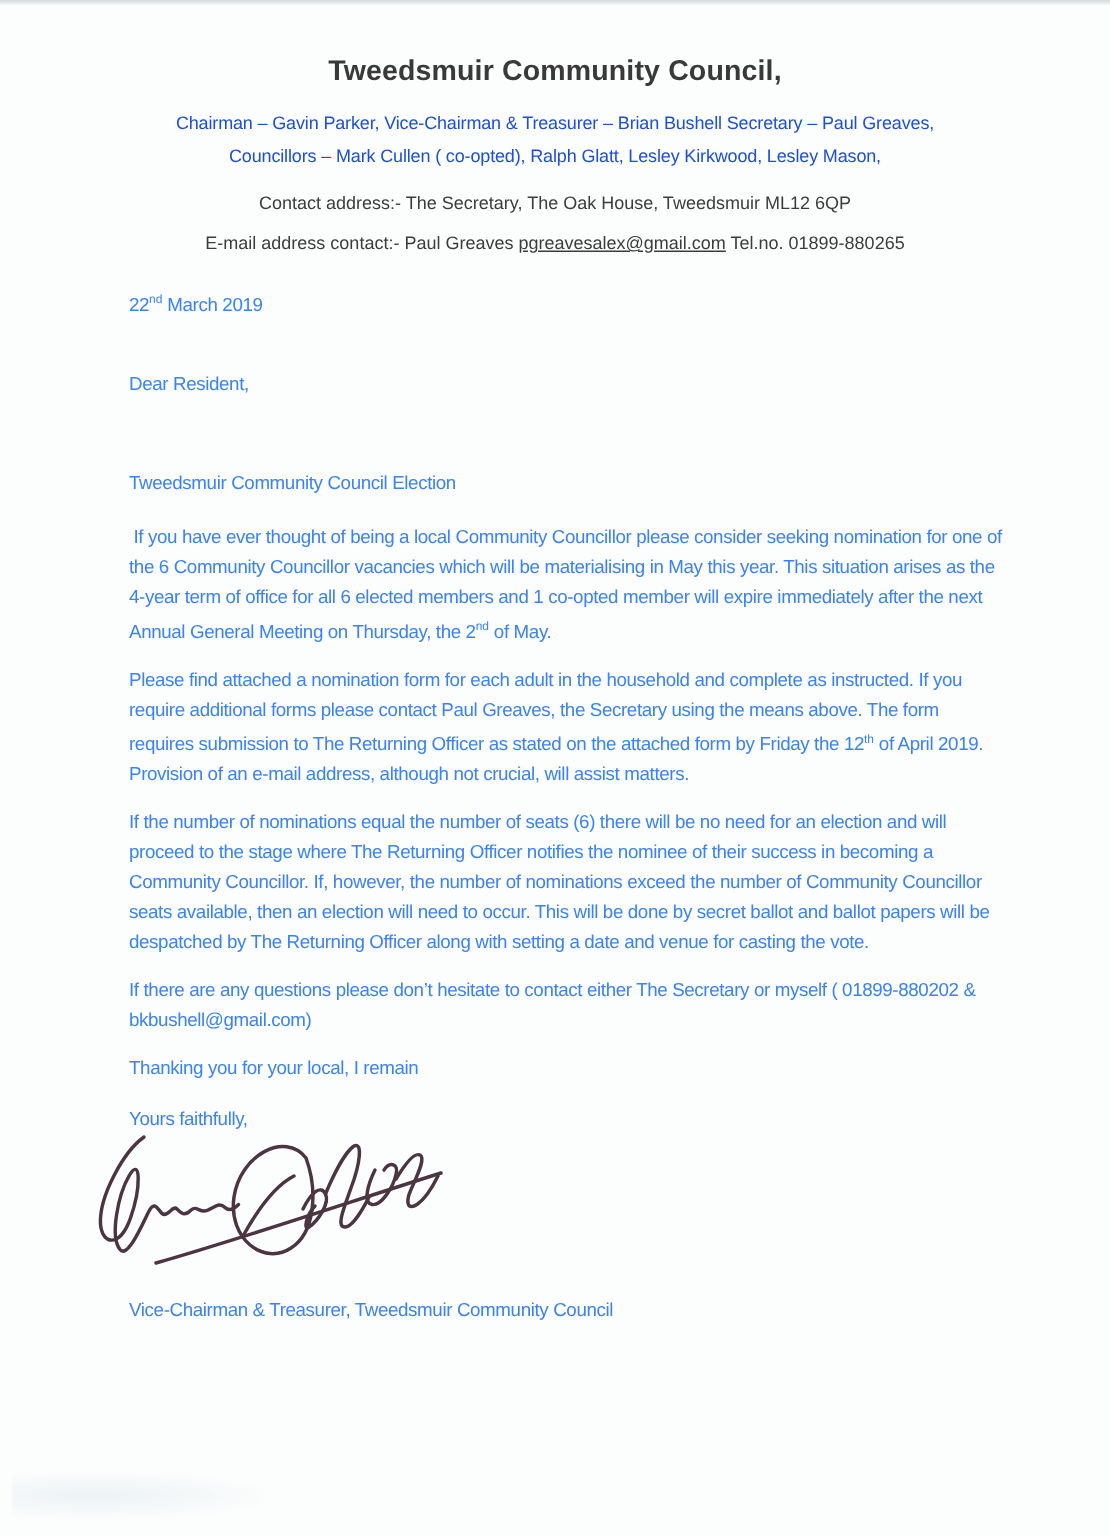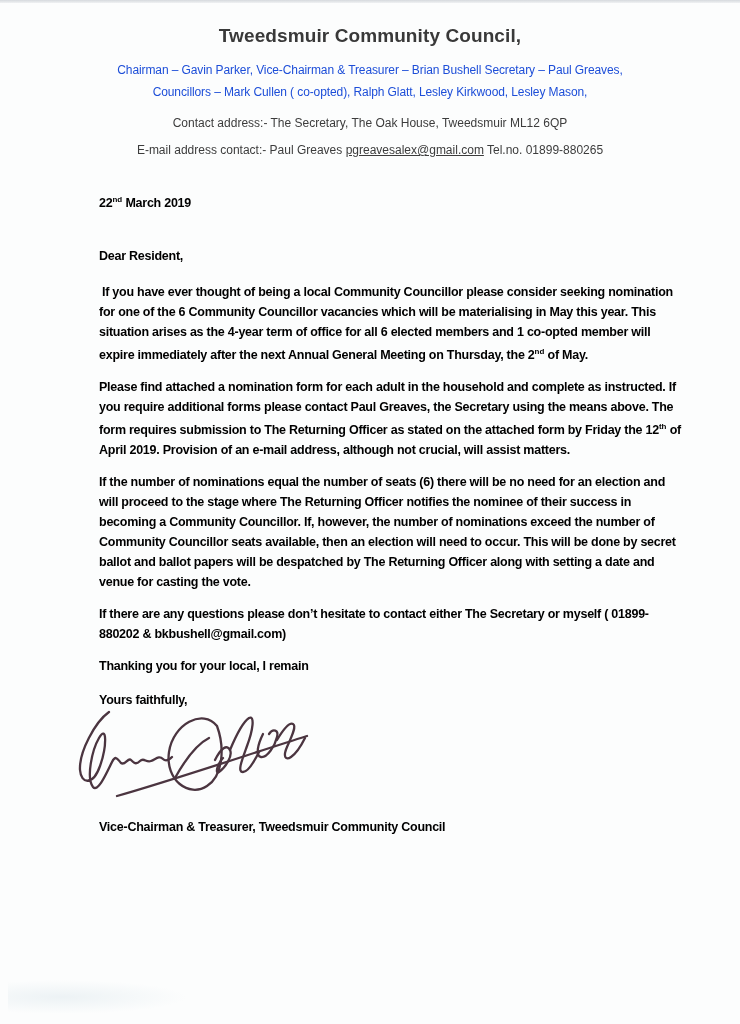--- a/index.html
+++ b/index.html
@@ -18,38 +18,37 @@
   .scan-edge-top {
     position: absolute; top: 0; left: 0; right: 0; height: 3px;
     background: linear-gradient(#c9ced3, #eceef0);
     opacity: .75;
   }
   .scan-artifact-bottom {
     position: absolute; left: 8px; bottom: 10px; width: 180px; height: 34px;
     background: radial-gradient(ellipse at 30% 50%, rgba(190,210,220,0.25), rgba(190,210,220,0) 70%);
     pointer-events: none;
   }
-  .letter-header { text-align: center; padding-top: 25px; }
+  .letter-header { text-align: center; padding-top: 37px; }
   .letter-title {
     font-size: 19px; font-weight: bold; color: #393939;
     letter-spacing: 0.1px;
   }
   .hdr-line {
     font-size: 12px; line-height: 22px; color: #1d4ed8;
     letter-spacing: -0.1px;
     text-align: center;
   }
   .hdr-officers { margin-top: 12px; }
   .contact-line { font-size: 12px; color: #3c3c3c; margin-top: 13px; }
   .email-underline { text-decoration: underline; }
   .letter-body {
-    position: absolute; top: 190px; left: 99px; width: 586px;
+    position: absolute; top: 190px; left: 86px; width: 586px;
     font-size: 12.5px; line-height: 20px; letter-spacing: -0.25px;
-    color: #000000;
-    font-weight: bold;
+    color: #3b82f6;
   }
   .letter-date { margin: 0; }
   .salutation { margin: 33px 0 0 0; }
   .subject-line { margin: 46px 0 0 0; }
   .para { margin: 12px 0 0 0; }
   .para.first { margin-top: 16px; text-indent: 3px; }
   .closing-thanks { margin: 12px 0 0 0; }
   .closing-valediction { margin: 14px 0 0 0; }
   sup { font-size: 8px; letter-spacing: 0; }
   .signature-wrap {
@@ -70,20 +69,21 @@
     <div class="hdr-line">Councillors – Mark Cullen ( co-opted), Ralph Glatt, Lesley Kirkwood, Lesley Mason,</div>
     <div class="contact-line">Contact address:- The Secretary, The Oak House, Tweedsmuir ML12 6QP</div>
     <div class="contact-line"><span>E-mail address contact:- Paul Greaves </span><span class="email-underline">pgreavesalex@gmail.com</span><span> Tel.no. 01899-880265</span></div>
   </div>
 
   <div class="letter-body">
     <p class="letter-date"><span>22</span><sup>nd</sup><span> March 2019</span></p>
 
     <p class="salutation">Dear Resident,</p>
 
+    <p class="subject-line">Tweedsmuir Community Council Election</p>
 
     <p class="para first"><span>If you have ever thought of being a local Community Councillor please consider seeking nomination for one of the 6 Community Councillor vacancies which will be materialising in May this year. This situation arises as the 4-year term of office for all 6 elected members and 1 co-opted member will expire immediately after the next Annual General Meeting on Thursday, the 2</span><sup>nd</sup><span> of May.</span></p>
 
     <p class="para"><span>Please find attached a nomination form for each adult in the household and complete as instructed. If you require additional forms please contact Paul Greaves, the Secretary using the means above. The form requires submission to The Returning Officer as stated on the attached form by Friday the 12</span><sup>th</sup><span> of April 2019. Provision of an e-mail address, although not crucial, will assist matters.</span></p>
 
     <p class="para">If the number of nominations equal the number of seats (6) there will be no need for an election and will proceed to the stage where The Returning Officer notifies the nominee of their success in becoming a Community Councillor. If, however, the number of nominations exceed the number of Community Councillor seats available, then an election will need to occur. This will be done by secret ballot and ballot papers will be despatched by The Returning Officer along with setting a date and venue for casting the vote.</p>
 
     <p class="para">If there are any questions please don’t hesitate to contact either The Secretary or myself ( 01899-880202 &amp; bkbushell@gmail.com)</p>
 
     <p class="closing-thanks">Thanking you for your local, I remain</p>

